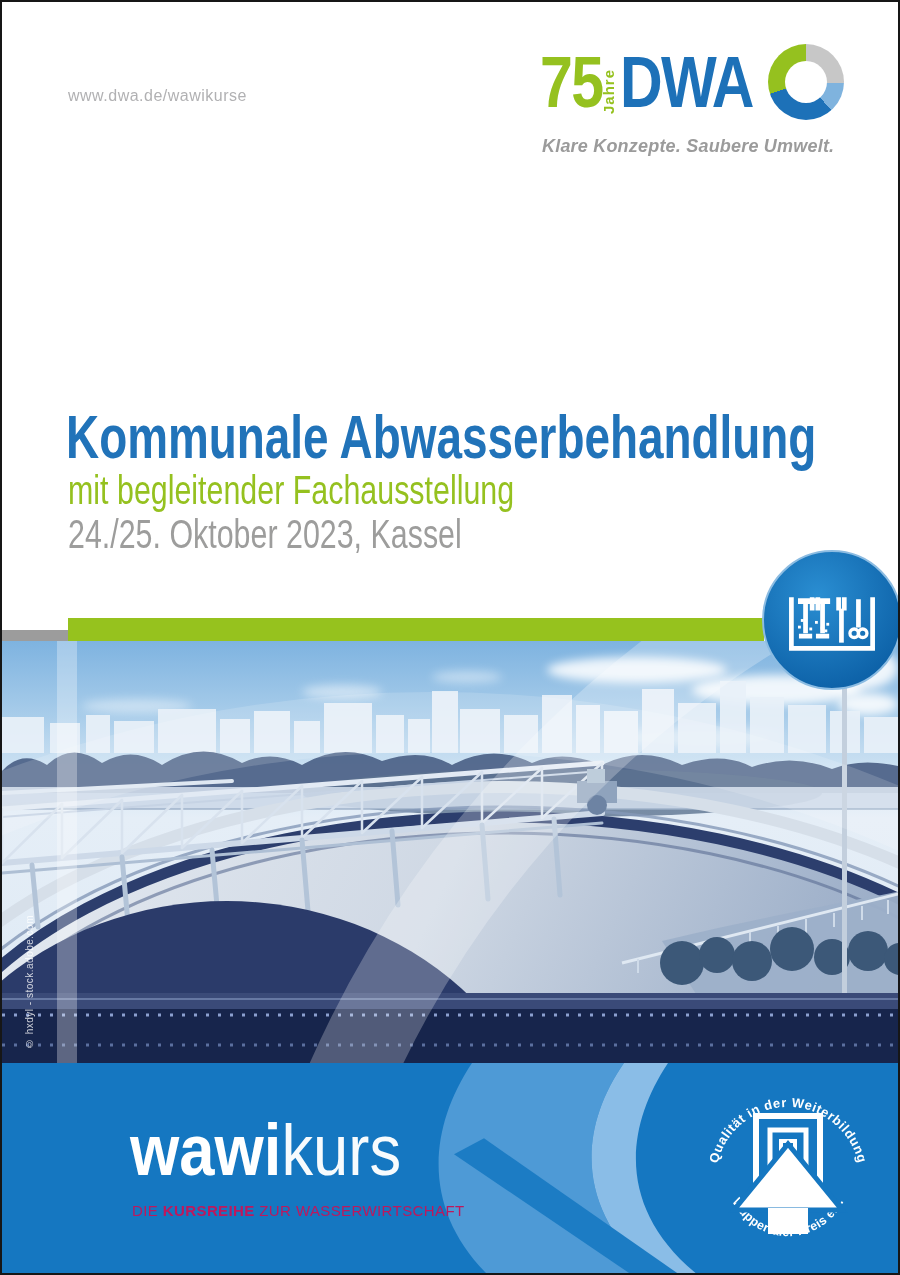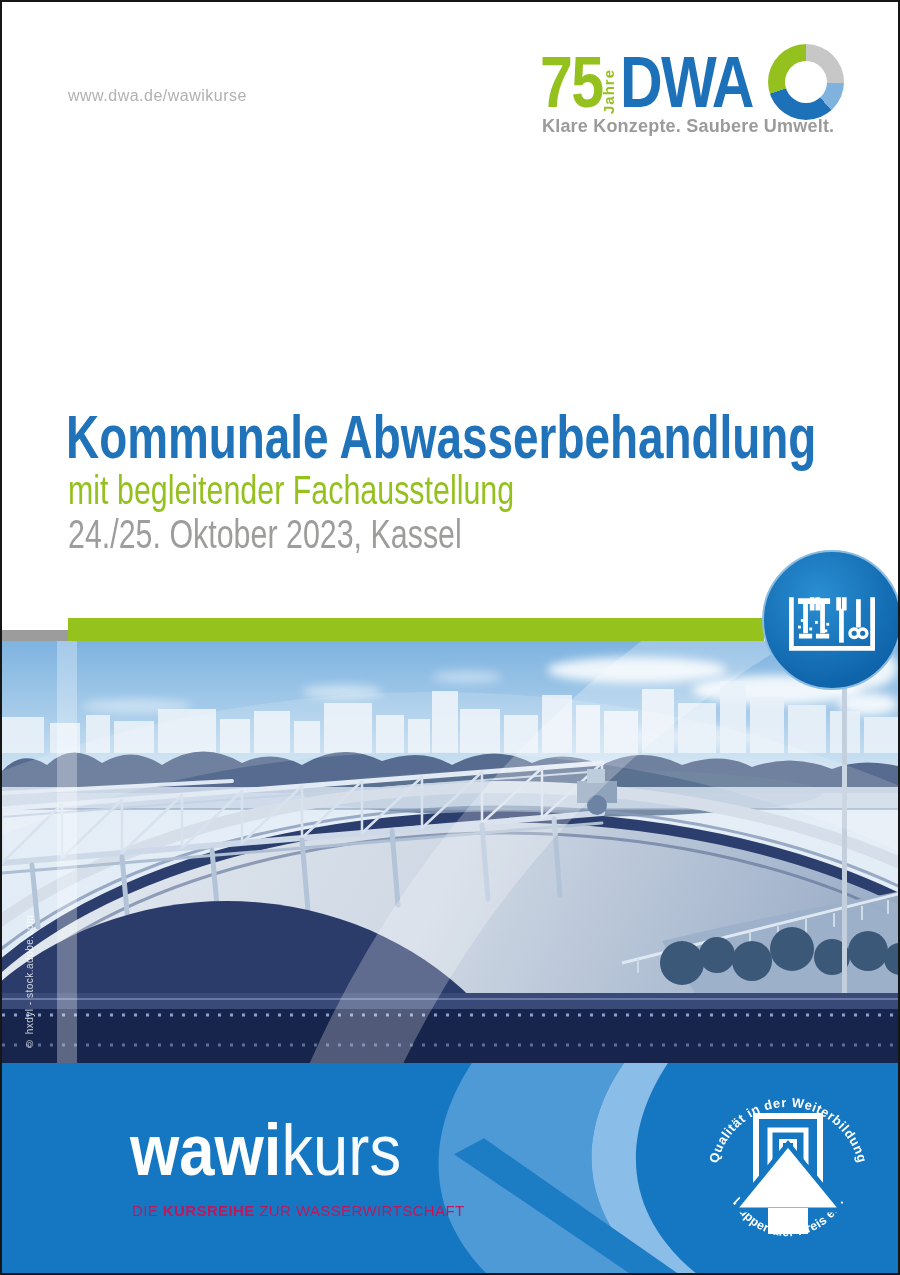--- a/index.html
+++ b/index.html
@@ -11,21 +11,21 @@
   .url{left:66px;top:58px;font-size:16px;color:#b1b1b3;letter-spacing:.5px;margin-top:27px;}
   .logo-75{left:538px;top:44px;font-size:72px;font-weight:bold;color:#95c11f;line-height:1;
            transform:scaleX(.82);transform-origin:left top;letter-spacing:-2px;}
   .logo-jahre{left:599px;top:64px;height:48px;font-size:15px;font-weight:bold;color:#95c11f;
               writing-mode:vertical-rl;transform:rotate(180deg);letter-spacing:1px;line-height:1;}
   .logo-dwa{left:618px;top:44px;font-size:72px;font-weight:bold;color:#1d71b8;line-height:1;
             transform:scaleX(.82);transform-origin:left top;letter-spacing:-2px;}
   .logo-ring{left:766px;top:42px;width:76px;height:76px;border-radius:50%;
              background:conic-gradient(#c7c7c7 0 92deg,#7fb3de 92deg 138deg,#1d71b8 138deg 252deg,#95c11f 252deg 360deg);}
   .logo-ring::after{content:"";position:absolute;inset:17px;background:#fff;border-radius:50%;}
-  .logo-tagline{left:540px;top:114px;font-size:18px;font-weight:bold;color:#9b9b9b;letter-spacing:.2px;}
+  .logo-tagline{left:540px;top:134px;font-size:18px;font-weight:bold;color:#9b9b9b;letter-spacing:.2px;font-style:italic;}
 
   
   .title{left:64px;top:404px;font-size:62px;font-weight:bold;color:#2173b9;line-height:1;
          transform:scaleX(.74);transform-origin:left top;white-space:nowrap;}
   .subtitle{left:66px;top:468px;font-size:40px;color:#95c11f;line-height:1;
             transform:scaleX(.76);transform-origin:left top;white-space:nowrap;}
   .dateline{left:66px;top:512px;font-size:40px;color:#9d9d9c;line-height:1;
             transform:scaleX(.76);transform-origin:left top;white-space:nowrap;}
 
   

